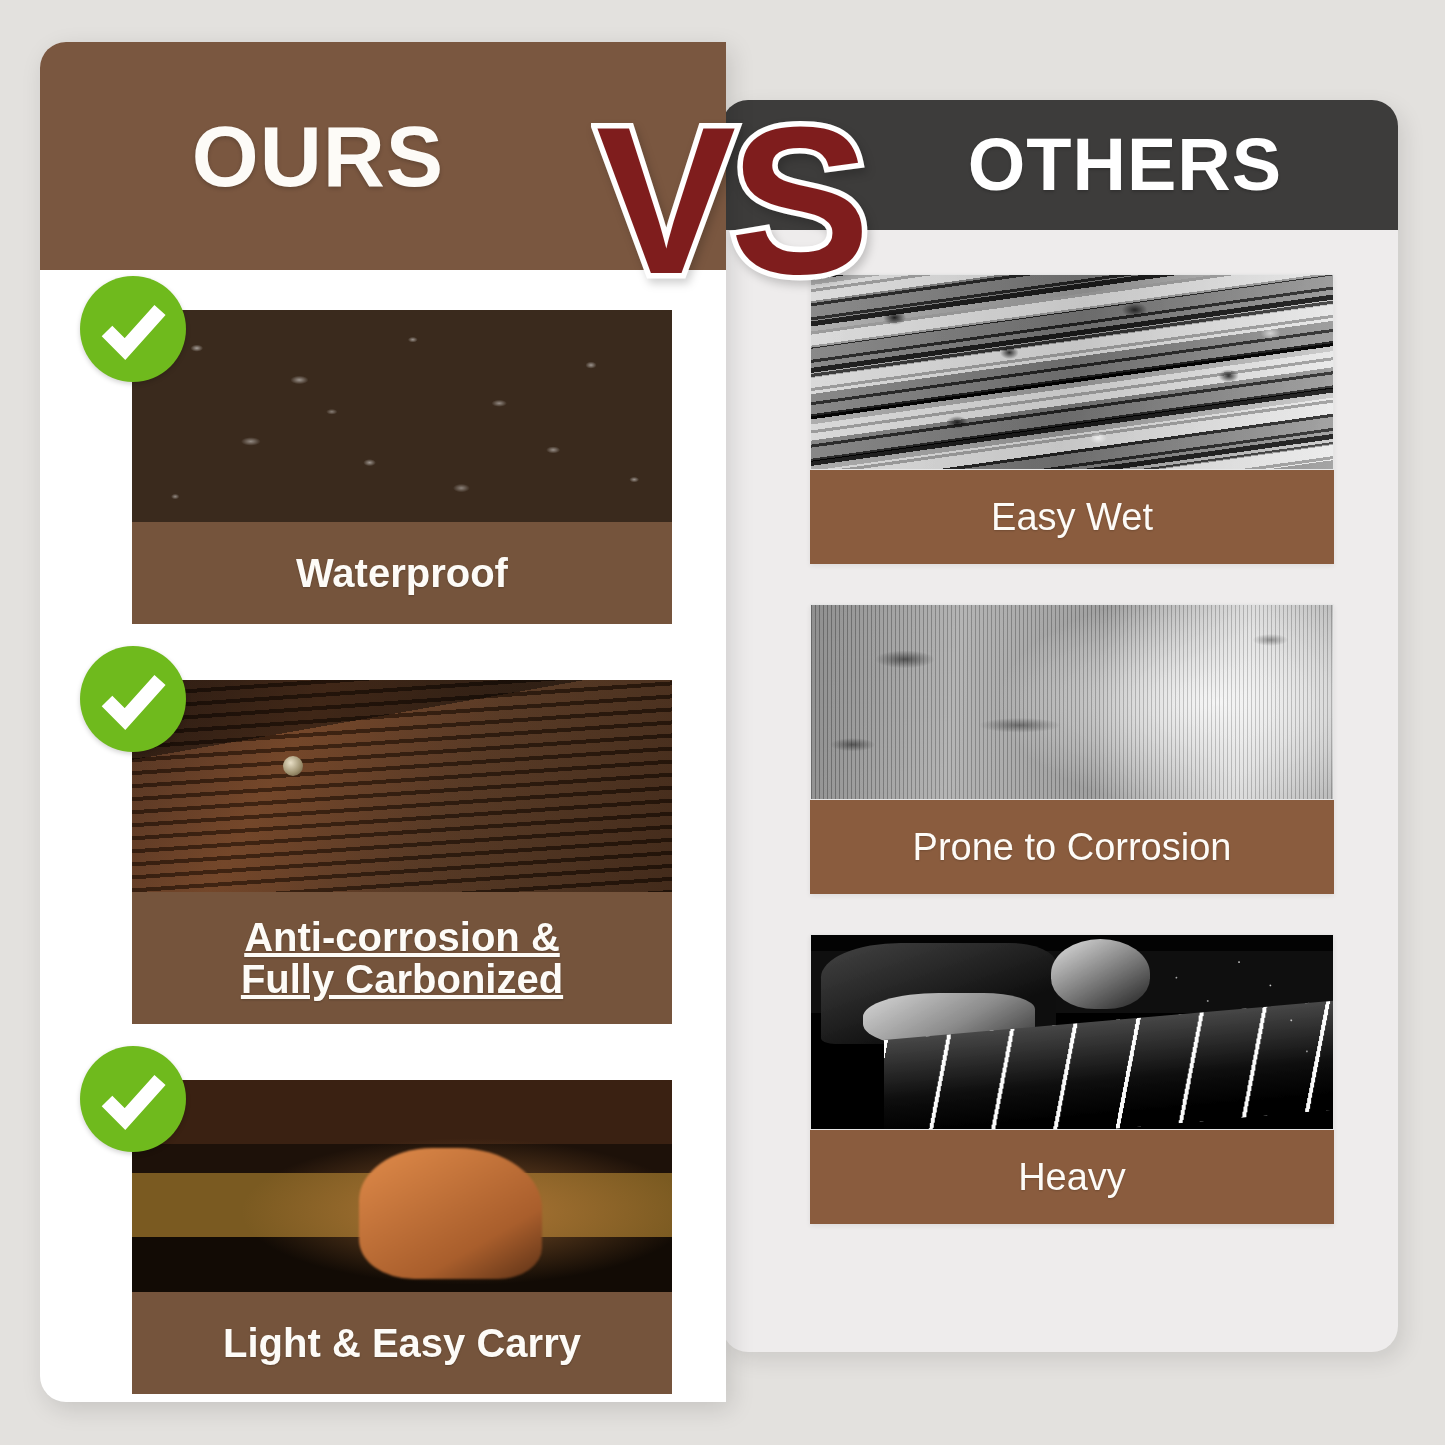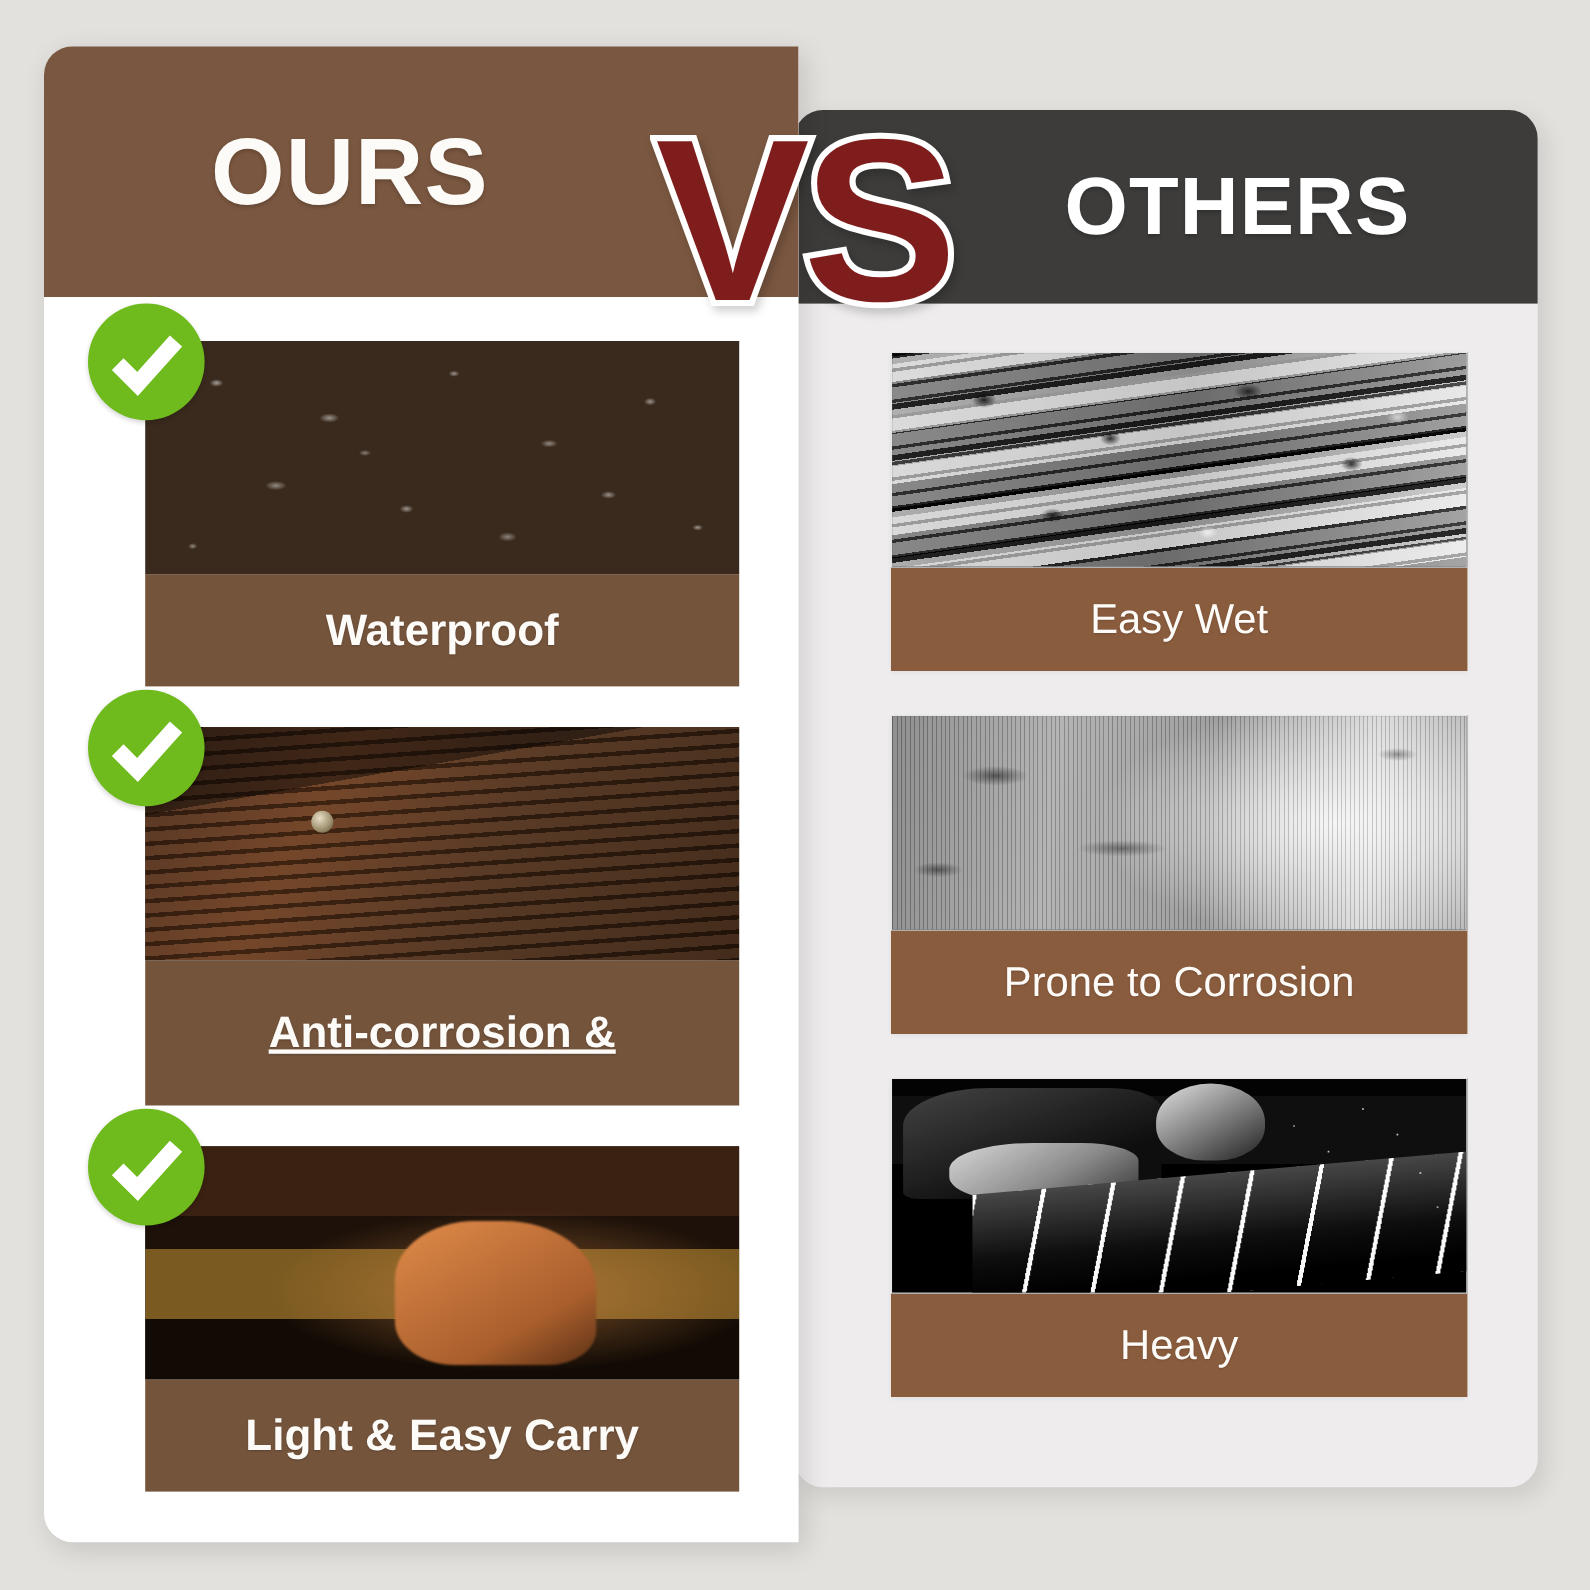--- a/index.html
+++ b/index.html
@@ -32,21 +32,21 @@
     top: 100px;
     width: 676px;
     height: 1252px;
     background: #eeecec;
     border-radius: 26px 26px 26px 26px;
     box-shadow: 6px 8px 22px rgba(0,0,0,0.10);
     overflow: hidden;
     z-index: 1;
   }
   #panel-others .panel-header {
-    height: 176px;
+    height: 130px;
     background: #3d3c3b;
     display: flex;
     align-items: center;
     justify-content: center;
   }
   #panel-others .panel-header .title {
     color: #ffffff;
     font-size: 74px;
     font-weight: bold;
     letter-spacing: 1px;
@@ -112,21 +112,21 @@
     display: block;
     position: absolute;
     left: 0;
     top: 0;
     filter: drop-shadow(3px 5px 4px rgba(0,0,0,0.18));
   }
 
   
   .card {
     position: relative;
-    margin-bottom: 37px;
+    margin-bottom: 56px;
   }
   .card:last-child { margin-bottom: 0; }
 
   .card-photo {
     width: 100%;
     height: 210px;
     display: block;
     position: relative;
     overflow: hidden;
     background: #3a2a1d;
@@ -414,20 +414,21 @@
           <svg width="106" height="106" viewBox="0 0 106 106" aria-hidden="true">
             <path d="M27 55 L45 73 L80 34" fill="none" stroke="#ffffff" stroke-width="15" stroke-linecap="butt" stroke-linejoin="miter"></path>
           </svg>
         </div>
         <div class="card-photo">
           <div class="ph ph-carbon"></div>
         </div>
         <div class="card-caption two-line">
           <span>
             <span>Anti-corrosion &amp;</span><br>
+            <span>Fully Carbonized</span>
           </span>
         </div>
       </div>
 
       <div class="card">
         <div class="check-badge">
           <svg width="106" height="106" viewBox="0 0 106 106" aria-hidden="true">
             <path d="M27 55 L45 73 L80 34" fill="none" stroke="#ffffff" stroke-width="15" stroke-linecap="butt" stroke-linejoin="miter"></path>
           </svg>
         </div>

